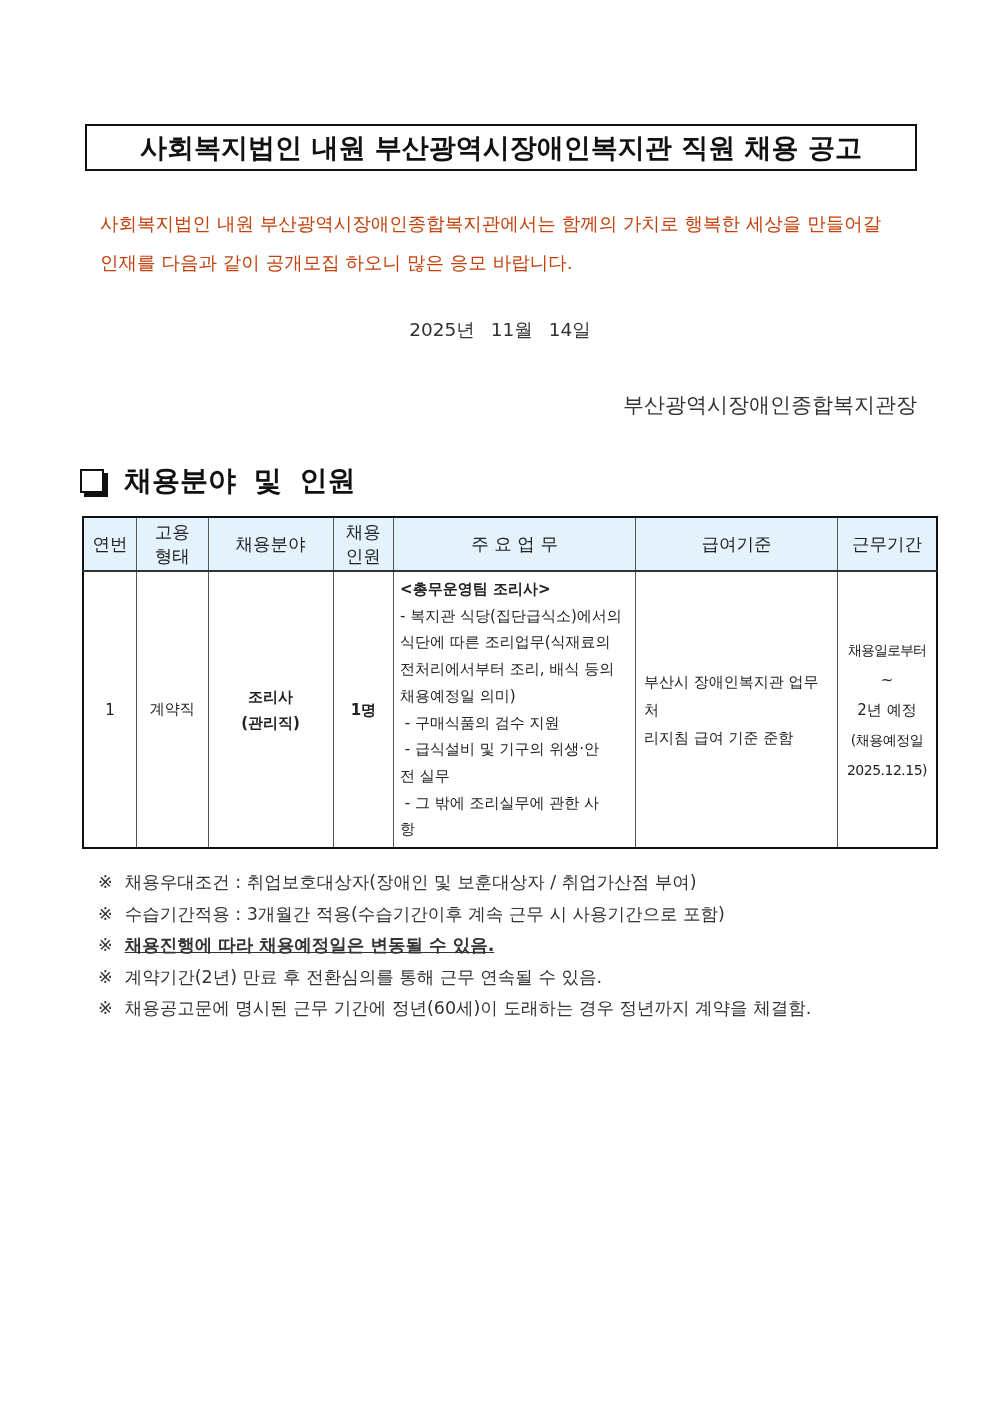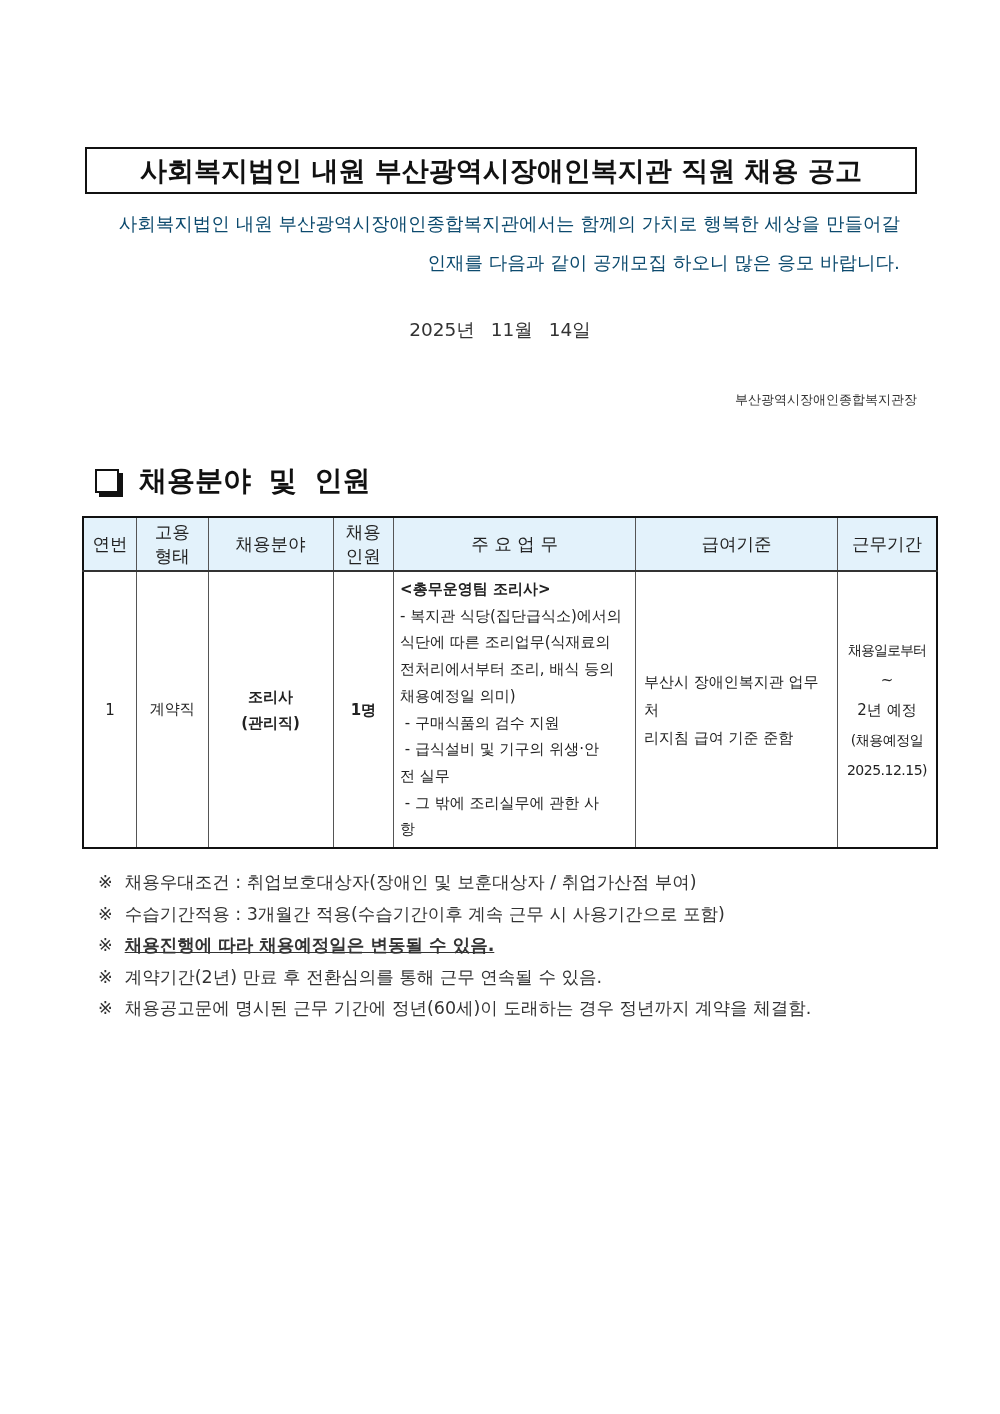--- a/index.html
+++ b/index.html
@@ -1,24 +1,24 @@
 <!DOCTYPE html>
 <html><head>
 <meta charset="utf-8">
 <style>
   html, body { margin:0; padding:0; background:#ffffff; }
   body { width:1000px; height:1414px; position:relative; font-family:"DejaVu Sans","Liberation Sans",sans-serif; color:#222; overflow:hidden; }
-  .title-box { position:absolute; left:85px; top:124px; width:832px; height:47px; border:2px solid #111; box-sizing:border-box; display:flex; align-items:center; justify-content:center;margin-top:23px; }
+  .title-box { position:absolute; left:85px; top:124px; width:832px; height:47px; border:2px solid #111; box-sizing:border-box; display:flex; align-items:center; justify-content:center; }
   .title-box span { font-size:27px; font-weight:bold; color:#111; letter-spacing:0px; }
-  .intro { position:absolute; left:100px; width:800px; text-align:right; font-size:18.5px; color:#0c4a6e; }
+  .intro { position:absolute; left:100px; width:800px; text-align:left; font-size:18.5px; color:#c2410c; }
   .intro.l1 { top:211px; }
   .intro.l2 { top:250px; }
   .date { position:absolute; left:0; width:1000px; top:317px; text-align:center; font-size:18.5px; color:#333; word-spacing:10px; }
-  .signer { position:absolute; right:83px; top:391px; font-size:13px; color:#333; }
-  .section { position:absolute; left:95px; top:462px; display:flex; align-items:center;justify-content:flex-end; }
+  .signer { position:absolute; right:83px; top:391px; font-size:21px; color:#333; }
+  .section { position:absolute; left:80px; top:462px; display:flex; align-items:center;justify-content:flex-end; }
   .section .box { width:24px; height:24px; border:2.5px solid #111; box-shadow:4px 4px 0 #111; box-sizing:border-box; margin-right:20px; background:#fff; }
   .section span { font-size:28px; font-weight:bold; color:#111; word-spacing:8px; }
   table.jobs { position:absolute; left:82px; top:516px; width:856px; border-collapse:collapse; border:2.5px solid #111; }
   table.jobs th, table.jobs td { border:1px solid #555; text-align:center; vertical-align:middle; color:#222; }
   table.jobs th { background:#e3f2fb; font-weight:normal; font-size:17.5px; height:52px; line-height:24px; padding:0; border-bottom:2px solid #333; }
   table.jobs td { font-size:15px; padding:4px; }
   td.duties { text-align:left !important; padding:4px 6px !important; line-height:26.7px; font-size:15px; }
   td.duties .dh { font-weight:bold; }
   td.salary { text-align:left !important; padding:0 8px !important; line-height:28px; }
   td.period { line-height:30px; font-size:15px; }

